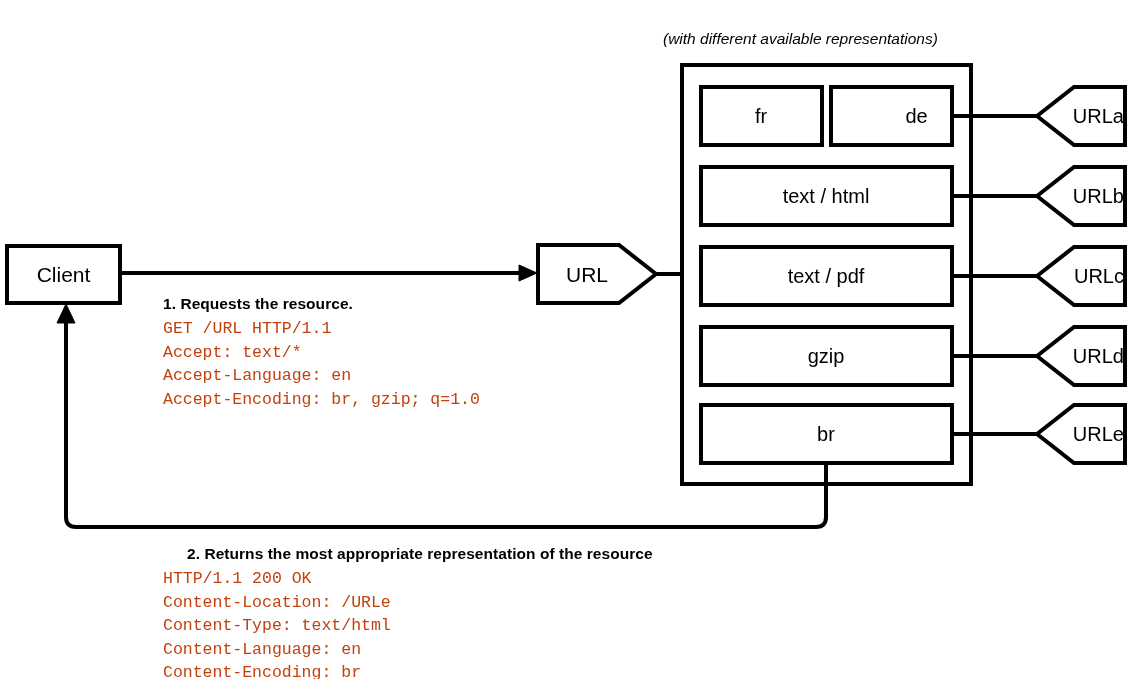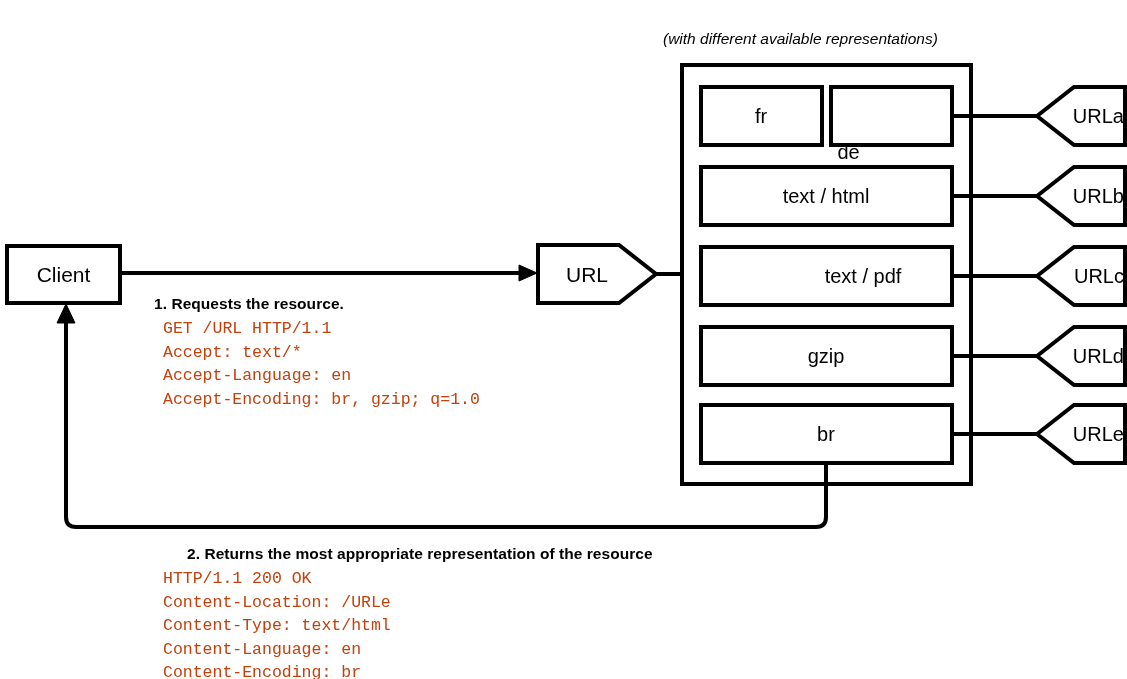--- a/index.html
+++ b/index.html
@@ -48,23 +48,23 @@
   .node-text {
     font-size: 21px;
     text-align: center;
     line-height: 1;
   }
   .client-text  { left: 6px;   top: 264px; width: 115px; }
   .url-text     { left: 537px; top: 264px; width: 100px; }
 
   .rep-text  { font-size: 20px; text-align: center; line-height: 1; }
   .rep-fr    { left: 700px; top: 106px; width: 122px; }
-  .rep-de    { left: 788px; top: 106px; width: 121px; margin-top: 36px; }
+  .rep-de    { left: 856px; top: 106px; width: 121px; }
   .rep-html  { left: 700px; top: 186px; width: 252px; }
-  .rep-pdf   { left: 700px; top: 266px; width: 252px; padding-left: 37px; }
+  .rep-pdf   { left: 700px; top: 266px; width: 252px; }
   .rep-gzip  { left: 700px; top: 346px; width: 252px; }
   .rep-br    { left: 700px; top: 424px; width: 252px; }
 
   .urlnode-text { font-size: 20px; text-align: right; line-height: 1; width: 78px; }
   .urla { left: 1046px; top: 106px; }
   .urlb { left: 1046px; top: 186px; }
   .urlc { left: 1046px; top: 266px; }
   .urld { left: 1046px; top: 346px; }
   .urle { left: 1046px; top: 424px; }
 
@@ -74,21 +74,21 @@
     font-weight: bold;
     letter-spacing: 0.05px;
   }
   .ann-body {
     font-family: "Liberation Mono", "DejaVu Sans Mono", monospace;
     font-size: 16.5px;
     line-height: 23.5px;
     white-space: pre;
     color: #c2410c;
   }
-  .req-head { left: 154px; top: 296px; }
+  .req-head { left: 163px; top: 296px; }
   .req-body { left: 163px; top: 317px; }
   .res-head { left: 163px; top: 546px; margin-left: 24px; }
   .res-body { left: 163px; top: 567px; }
 </style>
 </head>
 <body>
 
 <div id="canvas">
 
   <svg id="svg-layer" viewBox="0 0 1127 679" xmlns="http://www.w3.org/2000/svg">

